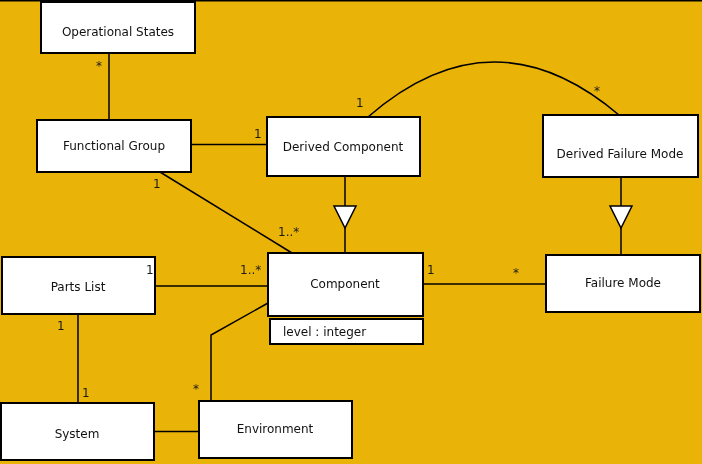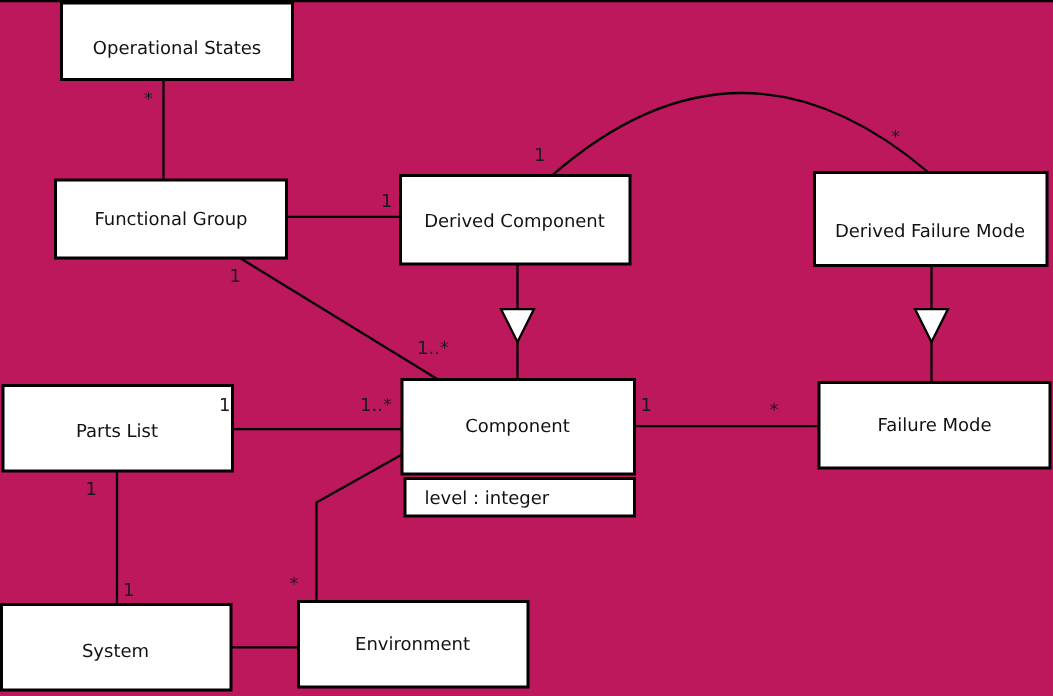--- a/index.html
+++ b/index.html
@@ -1,19 +1,19 @@
 <!DOCTYPE html>
 <html><head>
 <meta charset="utf-8">
 <style>
   html, body { margin: 0; padding: 0; background: #ffffff; }
   .stage {
     position: relative;
     width: 702px; height: 464px;
-    background: #be185d;
+    background: #eab308;
     overflow: hidden;
   }
   svg { display: block; }
   .class-box {
     fill: #ffffff;
     stroke: #000000;
     stroke-width: 2;
   }
   .connector {
     stroke: #000000;

